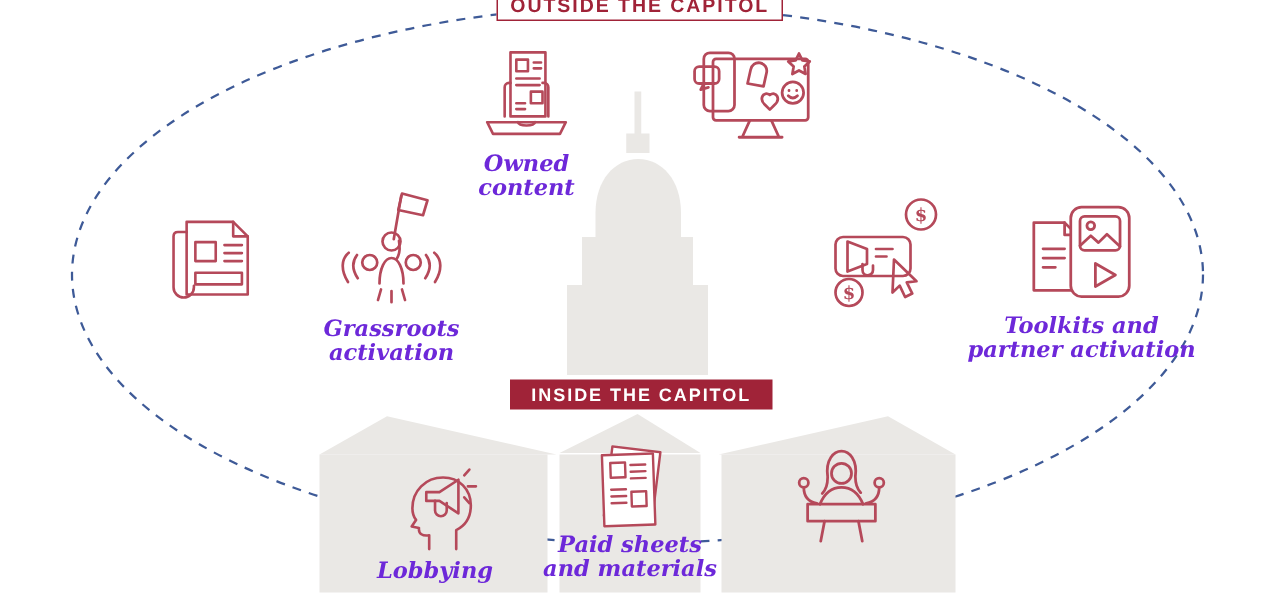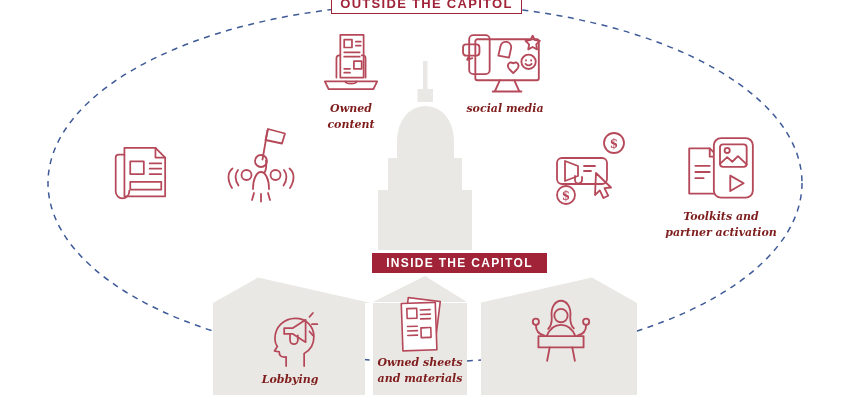--- a/index.html
+++ b/index.html
@@ -5,31 +5,31 @@
   html,body{margin:0;padding:0;background:#fff;}
   #stage{position:relative;width:822px;height:400px;background:#fff;overflow:hidden;
          font-family:"Liberation Sans",sans-serif;}
   .abs{position:absolute;left:0;top:0;}
   .ico{position:absolute;}
   .ico *{fill:none;stroke:#b5495a;stroke-width:1.8;stroke-linecap:round;stroke-linejoin:round;}
   .ico .wh{fill:#ffffff;}
   .ico text.st{font:700 12px "DejaVu Serif",serif;fill:#b5495a;stroke:none;
                text-anchor:middle;dominant-baseline:central;}
   .label{position:absolute;transform:translateX(-50%);text-align:center;white-space:nowrap;
-         color:#7f1d1d;font-family:"DejaVu Serif",serif;font-style:italic;font-weight:bold;
-         font-size:11px;line-height:16px;z-index:4;}
+         color:#6d28d9;font-family:"DejaVu Serif",serif;font-style:italic;font-weight:bold;
+         font-size:15px;line-height:16px;z-index:4;}
   .label span{display:block;}
   .banner{position:absolute;box-sizing:border-box;display:flex;justify-content:center;
           font-weight:bold;letter-spacing:1.3px;z-index:3;}
   .banner span{white-space:nowrap;}
   .banner-outside{left:331px;top:-14px;width:191px;height:28px;background:#fff;
           border:1.5px solid #a02338;color:#a02338;font-size:13px;
           align-items:flex-end;padding-bottom:2px;}
   .banner-inside{left:340px;top:253px;width:175px;height:20px;background:#a02338;
-          color:#fff;font-size:12px;align-items:center;margin-left:32px;}
+          color:#fff;font-size:12px;align-items:center;}
   .z1{z-index:1}.z2{z-index:2}.z4{z-index:4}
 </style>
 </head>
 <body>
 
 <div id="stage">
 
   <svg class="abs z1" width="850" height="400">
     <ellipse cx="425" cy="183" rx="377" ry="179" fill="none" stroke="#3e5a97" stroke-width="1.5" stroke-dasharray="6 5.5"></ellipse>
   </svg>
@@ -152,34 +152,37 @@
     <path d="M29,23 c-1.5,-11 4,-16.5 9,-16.5 5,0 10.5,5.5 9,16.5 m-18,.5 c0,5 -1,8 -3.5,10.5 m21.5,-11 c0,5 1,8 3.5,10.5"></path>
     <path d="M24,41 c3,-7.5 8,-11 14,-11 6,0 11,3.5 14,11"></path>
     <rect x="16" y="41" width="44" height="11"></rect>
     <path d="M27,52 l-2.5,13 M49,52 l2.5,13"></path>
     <circle cx="13.5" cy="27" r="3"></circle>
     <path d="M13.5,30 c0,6 3,9.5 8.5,10.5"></path>
     <circle cx="62.5" cy="27" r="3"></circle>
     <path d="M62.5,30 c0,6 -3,9.5 -8.5,10.5"></path>
   </svg>
 
+  <div class="label" style="left:261px;top:211px">
+    <span>Grassroots</span>
+    <span>activation</span>
+  </div>
   <div class="label" style="left:351px;top:101px">
     <span>Owned</span>
     <span>content</span>
   </div>
   <div class="label" style="left:505px;top:101px">
-    <span>social media</span>
   </div>
   <div class="label" style="left:590px;top:209px">
   </div>
   <div class="label" style="left:721px;top:209px">
     <span>Toolkits and</span>
     <span>partner activation</span>
   </div>
   <div class="label" style="left:290px;top:372px">
     <span>Lobbying</span>
   </div>
   <div class="label" style="left:420px;top:355px">
-    <span>Owned sheets</span>
+    <span>Paid sheets</span>
     <span>and materials</span>
   </div>
 
 </div>
 
 </body></html>

